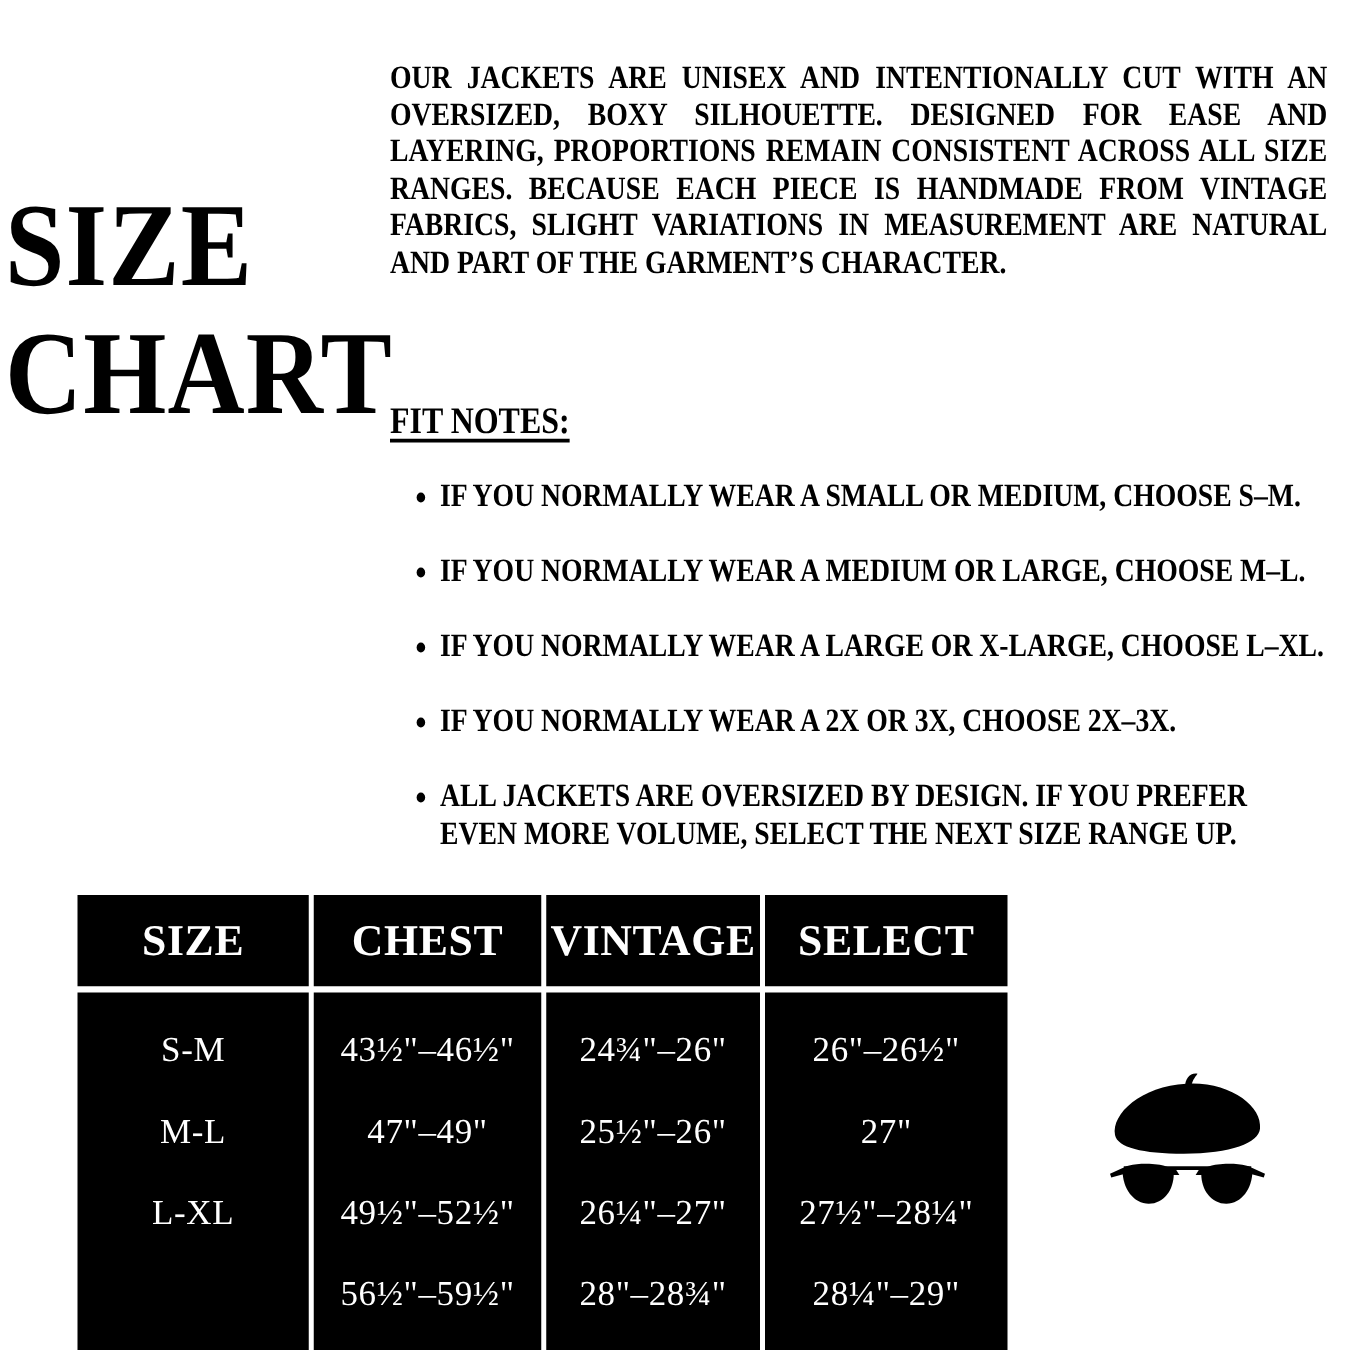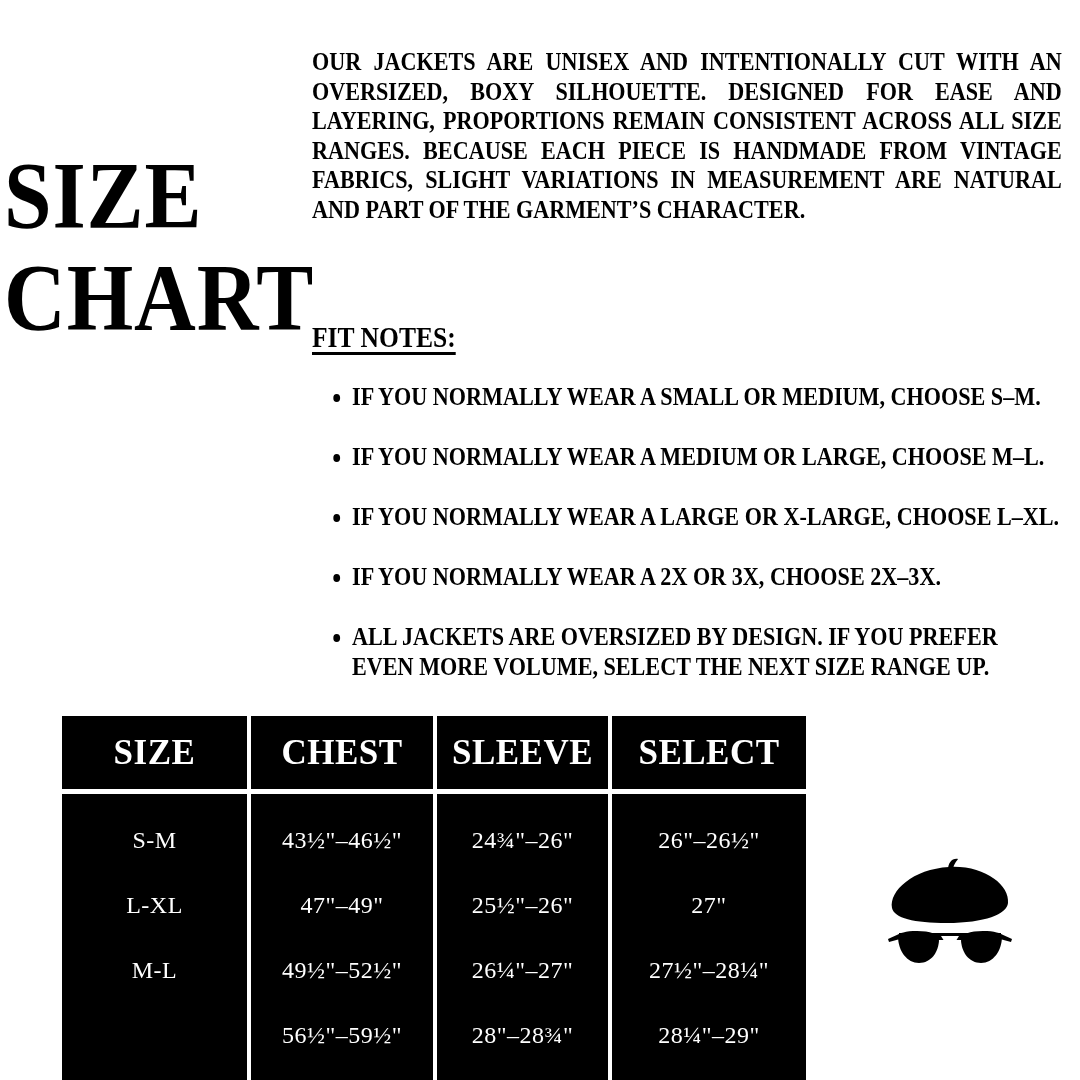--- a/index.html
+++ b/index.html
@@ -82,21 +82,21 @@
   .tcol {
     background: #000000;
     color: #ffffff;
     height: 290px;
     padding-top: 14px;
     box-sizing: border-box;
   }
   .td {
     height: 65px;
     display: flex; align-items: center; justify-content: center;
-    font-size: 24px;
+    font-size: 28px;
     font-weight: 400;
     letter-spacing: 0.5px;
   }
   
   .logo {
     position: absolute;
     left: 886px; top: 856px;
     width: 128px; height: 120px;
   }
 </style>
@@ -117,28 +117,28 @@
     <li>IF YOU NORMALLY WEAR A LARGE OR X-LARGE, CHOOSE L–XL.</li>
     <li>IF YOU NORMALLY WEAR A 2X OR 3X, CHOOSE 2X–3X.</li>
     <li>ALL JACKETS ARE OVERSIZED BY DESIGN. IF YOU PREFER EVEN MORE VOLUME, SELECT THE NEXT SIZE RANGE UP.</li>
   </ul>
 </div>
 
 <div class="size-table">
   <div class="thead">
     <div class="th">SIZE</div>
     <div class="th">CHEST</div>
-    <div class="th">SLEEVE</div>
+    <div class="th">VINTAGE</div>
     <div class="th">SELECT</div>
   </div>
   <div class="tbody">
     <div class="tcol">
       <div class="td">S-M</div>
+      <div class="td">M-L</div>
       <div class="td">L-XL</div>
-      <div class="td">M-L</div>
     </div>
     <div class="tcol">
       <div class="td">43½"–46½"</div>
       <div class="td">47"–49"</div>
       <div class="td">49½"–52½"</div>
       <div class="td">56½"–59½"</div>
     </div>
     <div class="tcol">
       <div class="td">24¾"–26"</div>
       <div class="td">25½"–26"</div>

